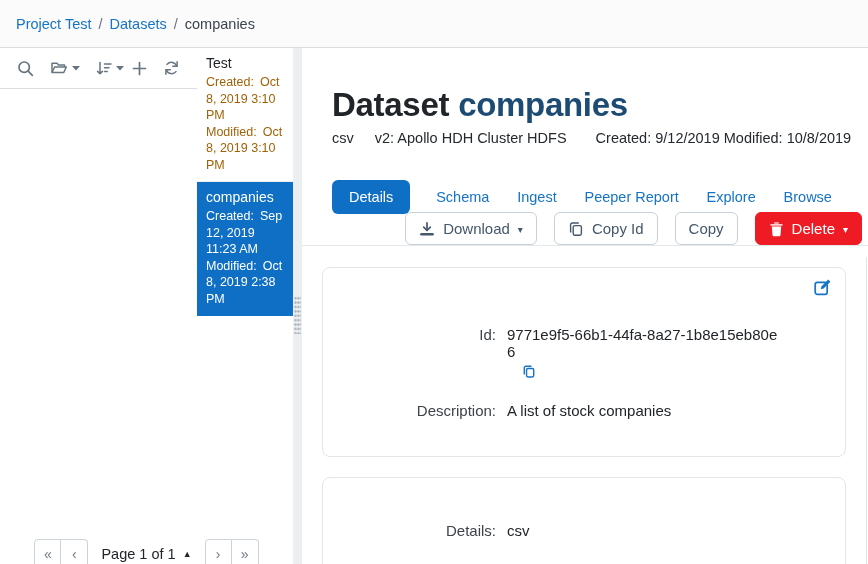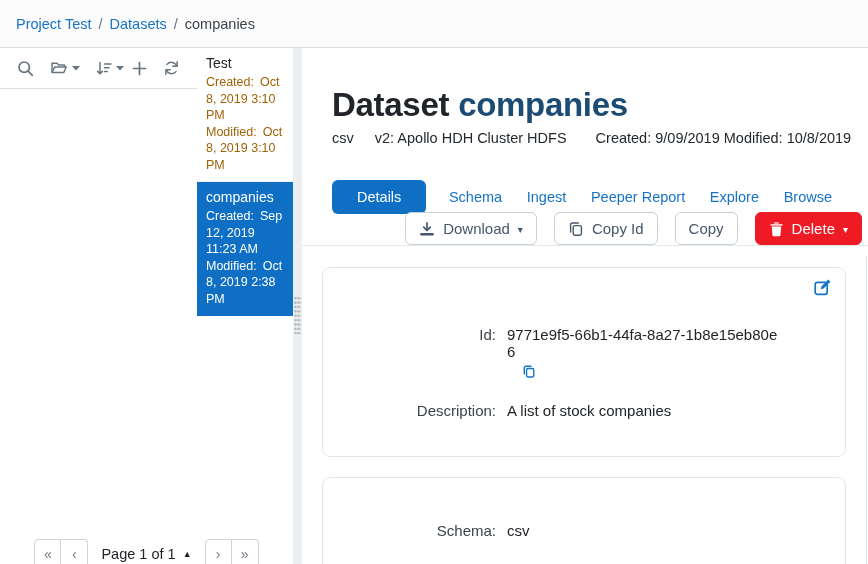--- a/index.html
+++ b/index.html
@@ -56,21 +56,21 @@
   .page-title .name { color:#1c4b74; margin-left:9px; }
   .subtitle { margin:6px 0 0 30px; font-size:14.5px; color:#24292e; }
   .subtitle .ver { margin-left:17px; }
   .subtitle .dates { margin-left:25px; }
 
   
   .tabs { margin:34px 36px 0 30px; width:502px; display:flex;
     justify-content:space-between; align-items:center; }
   .tab { font-size:14.5px; color:#1673c5; text-decoration:none; cursor:pointer;
     padding:9px 2px; border-radius:6px; }
-  .tab.active { background:#0f6fc5; color:#fff; padding:9px 25px; }
+  .tab.active { background:#0f6fc5; color:#fff; padding:9px 17px; }
 
   
   .actions { display:flex; justify-content:flex-end; align-items:center; gap:17px;
     margin:-2px 6px 0 0; }
   .btn { display:flex; align-items:center; gap:8px; font-size:15px; color:#44576b;
     background:#fff; border:1px solid #c8d1d8; border-radius:6px; padding:7px 13px;
     cursor:pointer; font-family:inherit; }
   .btn .caret { font-size:10px; position:relative; top:1px; }
   .btn.danger { background:#ee1b24; border-color:#ee1b24; color:#fff; }
 
@@ -189,21 +189,21 @@
 
   <div class="splitter">
     <div class="grip"></div>
   </div>
 
   <div class="main">
     <h1 class="page-title"><span>Dataset</span><span class="name">companies</span></h1>
     <div class="subtitle">
       <span>csv</span>
       <span class="ver">v2: Apollo HDH Cluster HDFS</span>
-      <span class="dates">Created: 9/09/2019 Modified: 10/8/2019</span>
+      <span class="dates">Created: 9/12/2019 Modified: 10/8/2019</span>
     </div>
 
     <div class="tabs">
       <a class="tab active">Details</a>
       <a class="tab">Schema</a>
       <a class="tab">Ingest</a>
       <a class="tab">Peeper Report</a>
       <a class="tab">Explore</a>
       <a class="tab">Browse</a>
     </div>
@@ -265,20 +265,20 @@
       </div>
       <div class="row-gap"></div>
       <div class="field-row">
         <div class="f-label">Description:</div>
         <div class="f-value">A list of stock companies</div>
       </div>
     </div>
 
     <div class="card second">
       <div class="field-row">
-        <div class="f-label">Schema:</div>
+        <div class="f-label">Details:</div>
         <div class="f-value">csv</div>
       </div>
     </div>
 
     <div class="right-edge-line"></div>
   </div>
 </div>
 
 </body></html>

